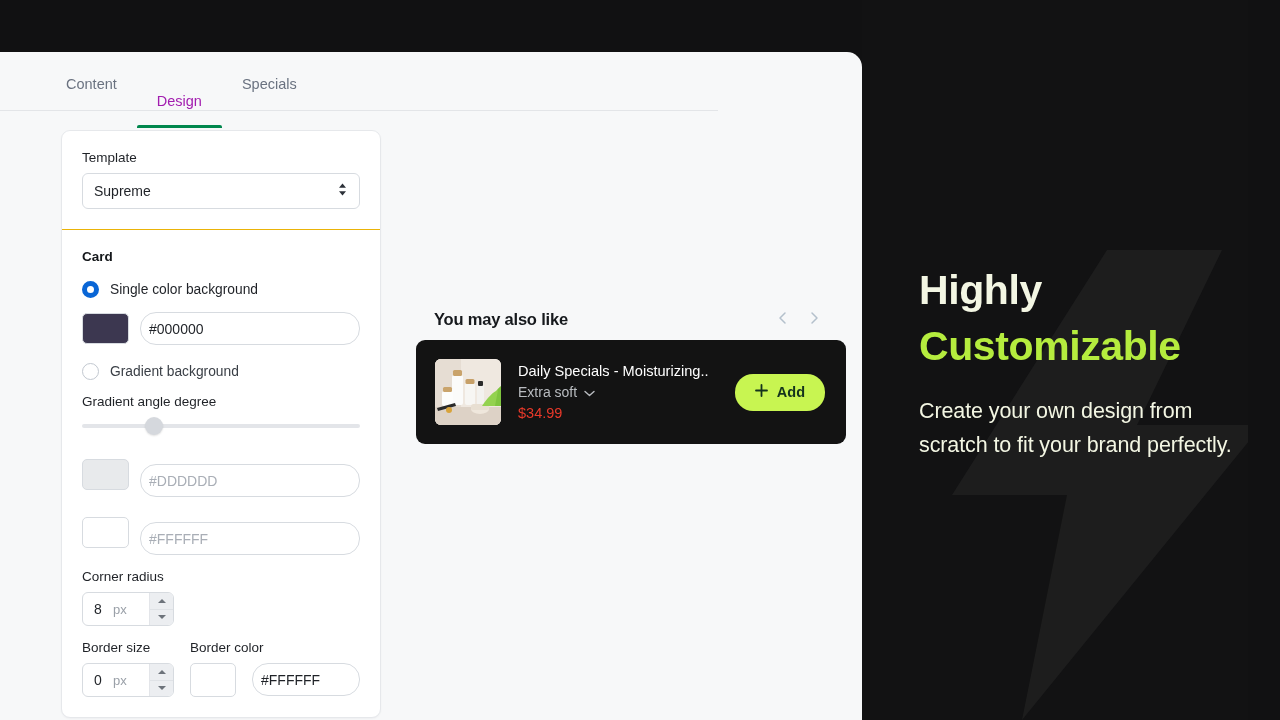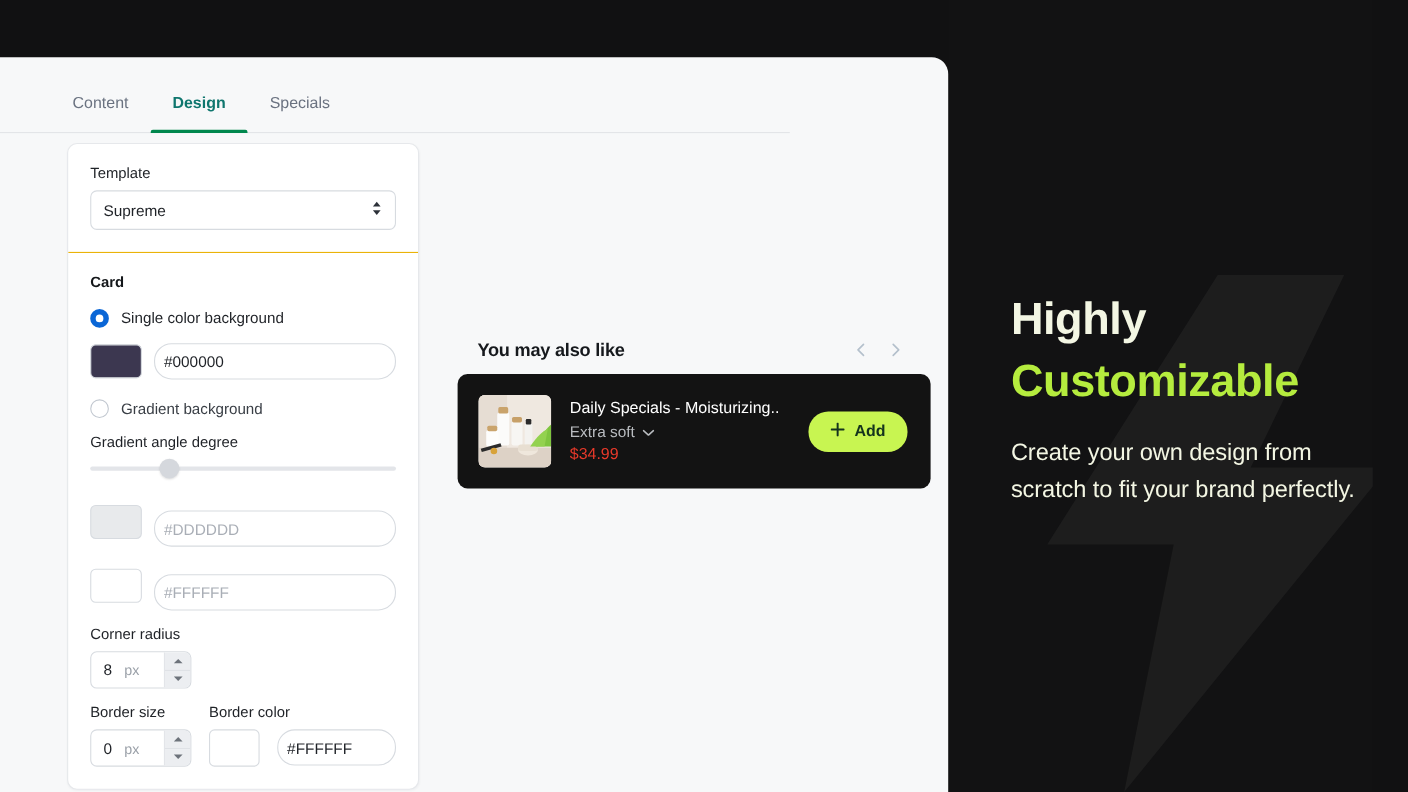--- a/index.html
+++ b/index.html
@@ -38,29 +38,29 @@
   
   .app {
     position: absolute; left: 0; top: 52px; width: 862px; height: 668px;
     background: #f7f8f9;
     border-top-right-radius: 15px;
     overflow: hidden;
   }
 
   
   .tabbar {
-    position: absolute; left: 0; top: 12px; width: 718px; height: 57px;
+    position: absolute; left: 0; top: 2px; width: 718px; height: 57px;
     border-bottom: 1px solid #e3e5e8;
   }
   .tabs { position: absolute; left: 46px; top: 0; display: flex; gap: 0; }
   .tab {
     font-size: 14.5px; color: #6a7280; padding: 22px 20px 18px 20px;
     position: relative; cursor: pointer; white-space: nowrap;
   }
-  .tab.active { color: #0f766e; font-weight: 700; }
+  .tab.active { color: #a21caf; font-weight: 400; margin-top: 17px; }
   .tab.active::after {
     content: ""; position: absolute; left: 0; right: 0; bottom: -1px;
     height: 3px; background: #00874d; border-radius: 2px 2px 0 0;
   }
 
   
   .card {
     position: absolute; left: 61px; top: 78px; width: 320px;
     background: #ffffff; border: 1px solid #e6e8eb; border-radius: 9px;
     box-shadow: 0 1px 2px rgba(16,24,40,.04);

